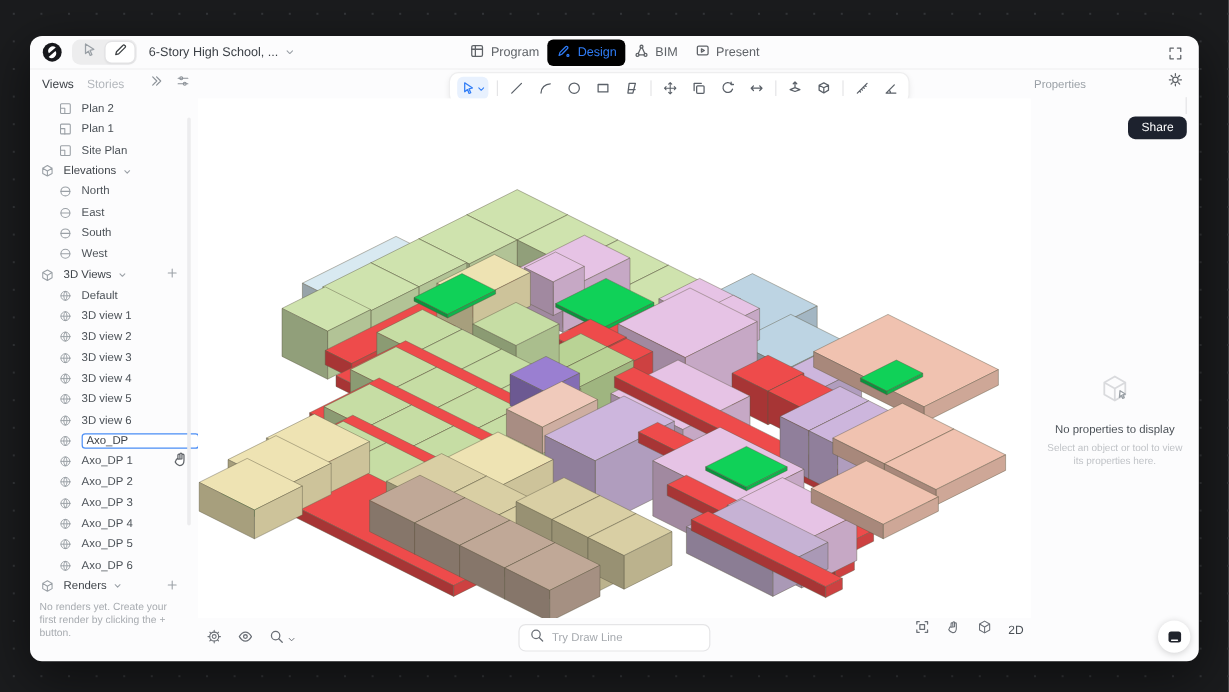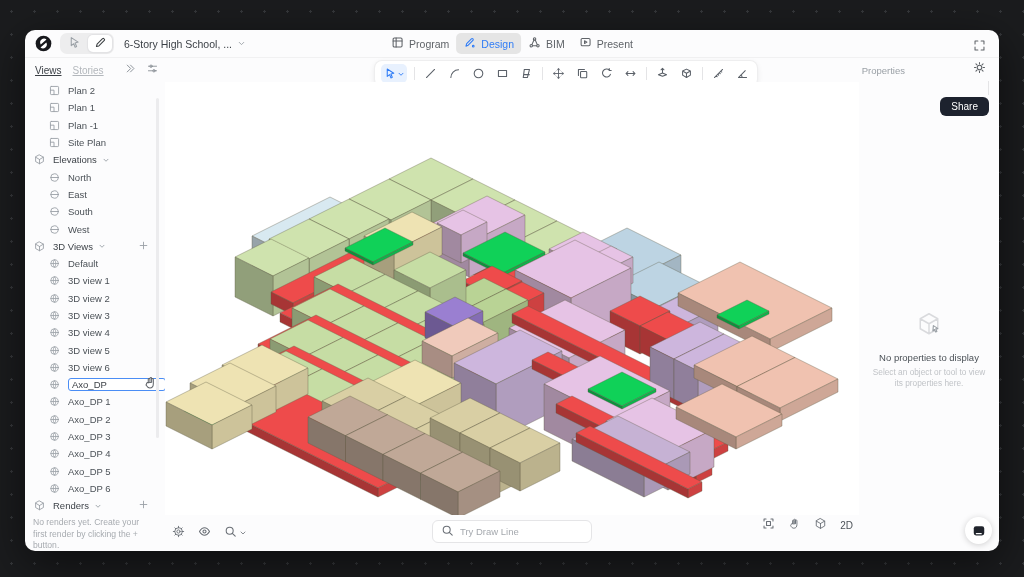--- a/index.html
+++ b/index.html
@@ -19,30 +19,30 @@
   
   .topbar { position:relative; height:28px; display:flex; align-items:center; padding:0 10px; border-bottom:1px solid #f1f1f2; }
   .logo { width:17px; height:17px; margin-right:8px; flex:none; }
   .mode-toggle { display:flex; align-items:center; background:#ededee; border-radius:7px; padding:2px; gap:2px; margin-right:10px; }
   .mode-btn { width:24px; height:17px; display:flex; align-items:center; justify-content:center; border-radius:5px; color:#9aa0a6; }
   .mode-btn.on { background:#fff; box-shadow:0 0 0 1px #e3e3e5, 0 1px 2px rgba(0,0,0,.08); color:#3c4043; }
   .doc-title { font-size:10.5px; color:#3a3f45; display:flex; align-items:center; gap:5px; }
   .doc-title svg { color:#9aa0a6; }
   .center-tabs { position:absolute; left:50%; transform:translateX(-50%); display:flex; align-items:center; gap:0; }
   .ctab { display:flex; align-items:center; gap:5px; font-size:10.5px; color:#5f6368; padding:3px 7px; border-radius:5px; }
-  .ctab.active { background:#e5e5e5; color:#2f7cf6; }
+  .ctab.active { background:#000000; color:#2f7cf6; }
   .tb-right { margin-left:auto; display:flex; align-items:flex-end; gap:2px;flex-direction:column; }
   .tb-ic { width:20px; height:20px; display:flex; align-items:center; justify-content:center; color:#5f6368; border-radius:5px; }
   .tb-ic.active { background:#e8f1fe; color:#2f7cf6; }
   .vdiv { width:1px; height:14px; background:#e4e4e6; }
   .share-btn { background:#1d222e; color:#fff; font-size:10px; padding:4px 11px; border-radius:6px; border:none; }
   
   .subrow { position:absolute; left:0; right:0; top:28px; height:24px; }
   .side-head { position:absolute; left:10px; top:0; height:24px; display:flex; align-items:center; gap:11px; }
-  .side-tab { font-size:10px; color:#b3b7bc;text-decoration:underline; }
+  .side-tab { font-size:10px; color:#b3b7bc; }
   .side-tab.on { color:#3a3f45; }
   .side-head-icons { position:absolute; left:99px; top:0; height:24px; display:flex; align-items:center; gap:9px; color:#8a9097; }
   .props-title { position:absolute; right:94px; top:0; height:24px; display:flex; align-items:center; font-size:9.5px; color:#9aa0a6; }
   
   .drawbar { position:absolute; left:350px; top:3px; height:25px; background:#fff; border-radius:7px;
     box-shadow:0 0 0 1px #eeeeef, 0 2px 6px rgba(0,0,0,.10); display:flex; align-items:center; padding:0 6px; gap:7px; }
   .tool { display:flex; align-items:center; justify-content:center; color:#5a6068; width:17px; height:19px; border-radius:5px; }
   .tool.active { background:#e8f1fe; color:#2f7cf6; width:26px; }
   .tool svg { flex:none; }
   .drawbar .vdiv { height:13px; }
@@ -572,29 +572,20 @@
         </span>
         <span>Plan 1</span>
       </div>
       <div class="srow item">
         <span class="ric">
           <svg width="13" height="13" viewBox="0 0 16 16" fill="none" stroke="currentColor" stroke-width="1.1" stroke-linecap="round" stroke-linejoin="round">
             <rect x="3" y="3" width="10" height="10" rx="1"></rect>
             <path d="M3 7.6 h4.4 V13"></path>
           </svg>
         </span>
-        <span>Plan -1</span>
-      </div>
-      <div class="srow item">
-        <span class="ric">
-          <svg width="13" height="13" viewBox="0 0 16 16" fill="none" stroke="currentColor" stroke-width="1.1" stroke-linecap="round" stroke-linejoin="round">
-            <rect x="3" y="3" width="10" height="10" rx="1"></rect>
-            <path d="M3 7.6 h4.4 V13"></path>
-          </svg>
-        </span>
         <span>Site Plan</span>
       </div>
       <div class="srow header">
         <span class="ric">
           <svg width="13" height="13" viewBox="0 0 16 16" fill="none" stroke="currentColor" stroke-width="1.1" stroke-linecap="round" stroke-linejoin="round">
             <path d="M8 2.4 l4.8 2.7 v5.4 L8 13.2 3.2 10.5 V5.1 Z M8 8 l4.8-2.9 M8 8 L3.2 5.1 M8 8 v5.2"></path>
           </svg>
         </span>
         <span>Elevations</span>
         <span class="chev">

